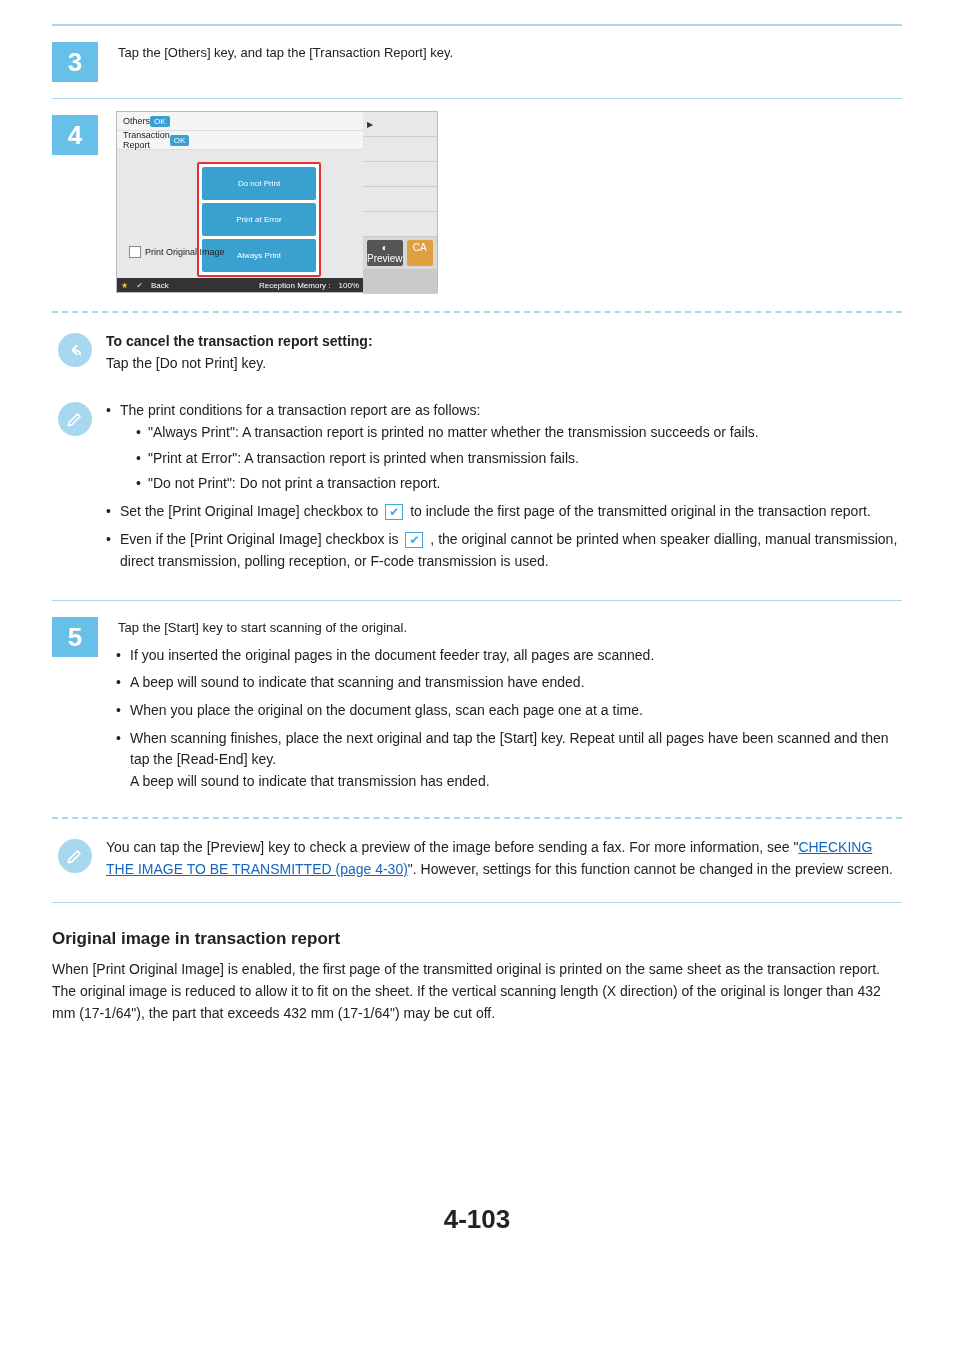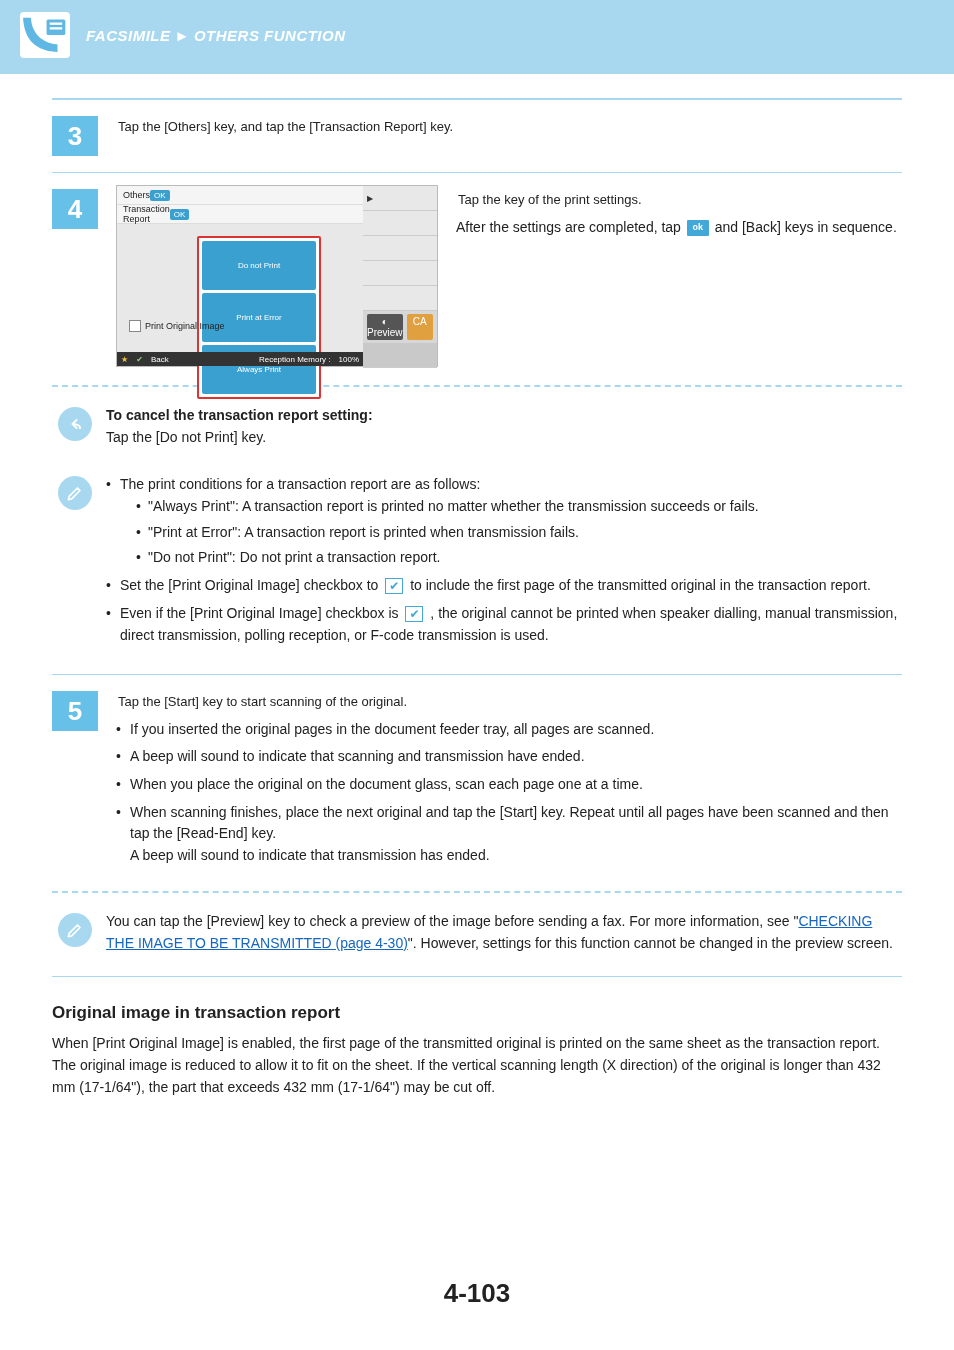--- a/index.html
+++ b/index.html
@@ -186,55 +186,40 @@
     height: 180px;
     border: 1px solid #bbb;
     background: #e8e8e8;
     font-size: 9px;
     position: relative;
     flex: 0 0 320px;
   }
   .mock-screen .row-light { background: #f5f5f5; height: 18px; border-bottom: 1px solid #ddd; display:flex; align-items:center; padding:0 6px; justify-content: flex-start;}
   .mock-screen .ok-btn { background:#3aa0d0; color:#fff; font-size:8px; padding:1px 4px; border-radius:2px;}
   .mock-option-wrap { position:absolute; top:50px; left:80px; width:120px; border:2px solid #d33; border-radius:2px; background:#fff;}
-  .mock-option { background:#3aa0d0; color:#fff; font-size:8px; text-align:center; padding:20px 2px; margin:3px; border-radius:2px;}
+  .mock-option { background:#3aa0d0; color:#fff; font-size:8px; text-align:center; padding:12px 2px; margin:3px; border-radius:2px;}
   .mock-checkbox-row { position:absolute; bottom:34px; left:12px; display:flex; align-items:center; gap:4px; font-size:9px;}
   .mock-checkbox { width:10px; height:10px; border:1px solid #888; background:#fff;}
   .mock-bottom-bar { position:absolute; bottom:0; left:0; right:0; height:14px; background:#333; color:#fff; font-size:8px; display:flex; align-items:center; gap:8px; padding:0 4px;}
   .mock-bottom-bar .spacer{flex:1;}
   .mock-right-rail { position:absolute; right:0; top:0; width:74px; bottom:0; background:#d7d7d7;}
   .mock-right-slot { height:24px; border-bottom:1px solid #ccc; background:#e8e8e8; display:flex; align-items:center; justify-content:center; font-size:8px; color:#333;}
   .mock-right-btn { display:flex; justify-content:space-between; padding:3px 4px; gap:4px;}
   .mock-right-btn .b { flex:1; background:#888; color:#fff; font-size:10px; text-align:center; padding:2px 0; border-radius:2px;}
   .mock-right-btn .b.prev{ background:#555;}
   .mock-right-btn .b.ca{ background:#e0a040;}
   .step4-right {
     flex: 1;
   }
 </style>
 </head>
 <body>
 
 <div class="page">
 
-  <div class="header-bar">
-    <div class="header-icon-box">
-      <svg viewBox="0 0 32 32">
-        <path d="M7 5 C7 5 7 12 12 17 C17 22 24 22 24 22 L24 27 C24 27 14 27 8 21 C2 15 2 5 2 5 Z" fill="#5fb7e4"></path>
-        <rect x="17" y="6" width="12" height="10" rx="1" fill="#5fb7e4"></rect>
-        <rect x="19" y="8" width="8" height="1.5" fill="#fff"></rect>
-        <rect x="19" y="11" width="8" height="1.5" fill="#fff"></rect>
-      </svg>
-    </div>
-    <div class="breadcrumb">
-      <span>FACSIMILE</span>
-      <span class="breadcrumb-sep">►</span>
-      <span>OTHERS FUNCTION</span>
-    </div>
-  </div>
 
   <div class="content">
 
     <hr class="hr-thick">
 
     <div class="step-row">
       <div class="step-badge">3</div>
       <div style="flex:1">
         <div class="step-title">Tap the [Others] key, and tap the [Transaction Report] key.</div>
       </div>
@@ -281,26 +266,20 @@
           <div class="mock-right-slot"></div>
           <div class="mock-right-slot"></div>
           <div class="mock-right-btn">
             <div class="b prev">◐ <span>Preview</span></div>
             <div class="b ca">CA</div>
           </div>
           <div class="mock-right-slot" style="background:#c9c9c9;"></div>
         </div>
       </div>
 
-      <div class="step4-right">
-        <div class="step-title">Tap the key of the print settings.</div>
-        <div class="body-text">
-          <span>After the settings are completed, tap </span><span class="inline-chip">ok</span><span> and [Back] keys in sequence.</span>
-        </div>
-      </div>
     </div>
 
     <hr class="dashed-sep">
 
     <div class="note-row">
       <div class="note-left">
         <div class="small-icon-circle">
           <svg viewBox="0 0 24 24">
               <path d="M14 7 L9 12 L14 17 M9 12 C9 12 18 12 18 17" stroke="#fff" stroke-width="2.4" fill="none" stroke-linecap="round" stroke-linejoin="round"></path>
             </svg>

